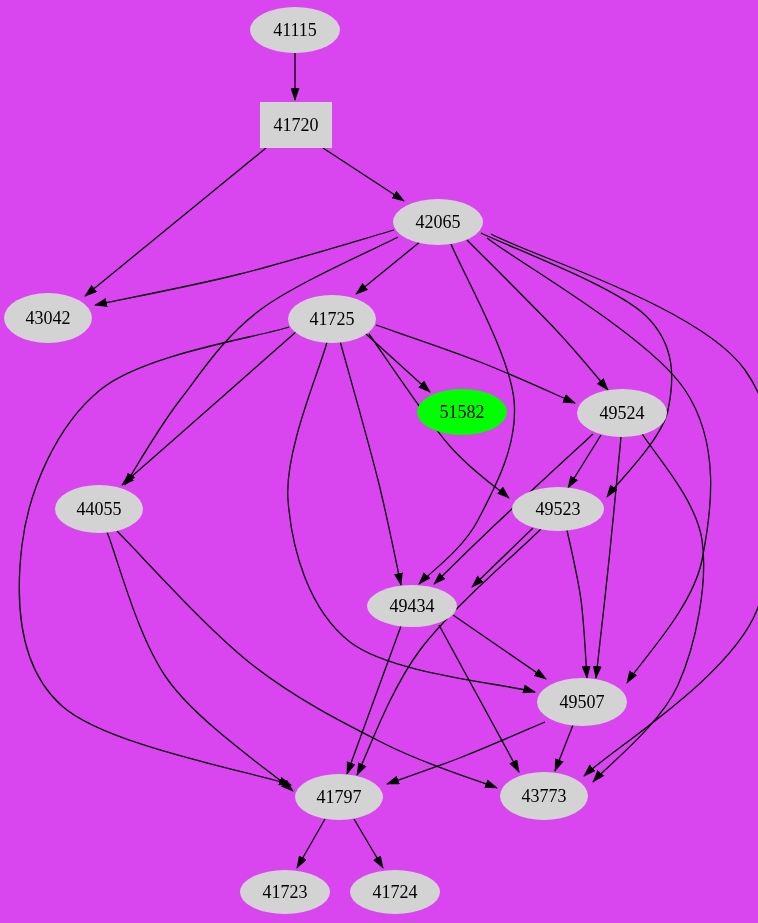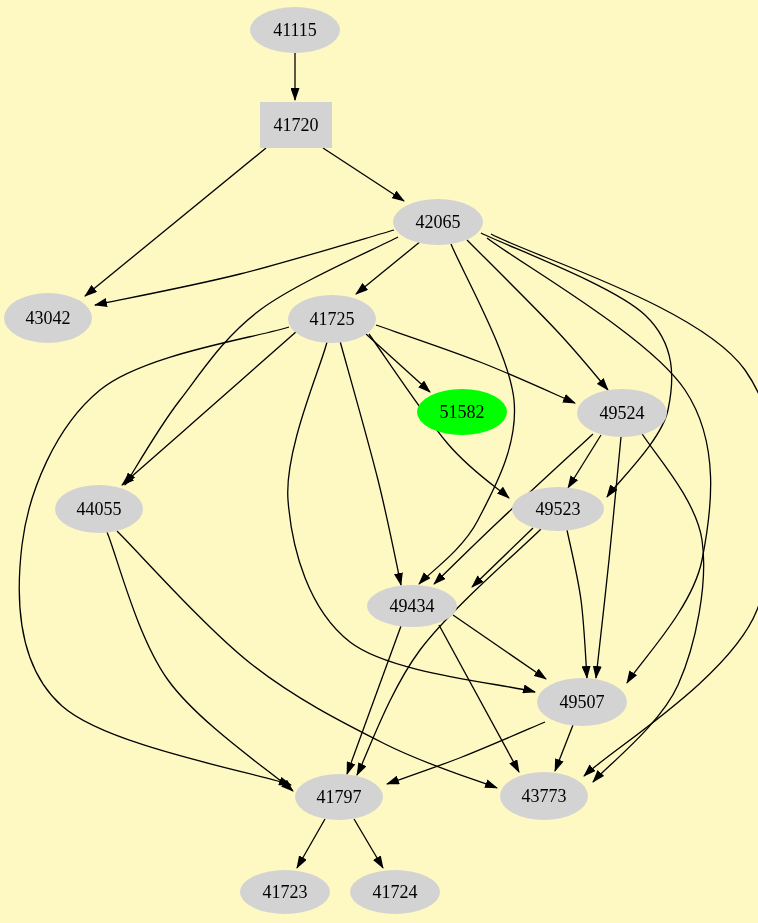--- a/index.html
+++ b/index.html
@@ -4,21 +4,21 @@
 <style>
   html, body {
     margin: 0;
     padding: 0;
     background: #ffffff;
   }
   .stage {
     width: 758px;
     height: 923px;
     position: relative;
-    background: #fef9c3;
+    background: #d946ef;
     overflow: hidden;
   }
   svg { display: block; }
   .edge-path {
     fill: none;
     stroke: #000000;
     stroke-width: 1.3px;
   }
   .node-label {
     font-family: "Liberation Serif", "DejaVu Serif", serif;

